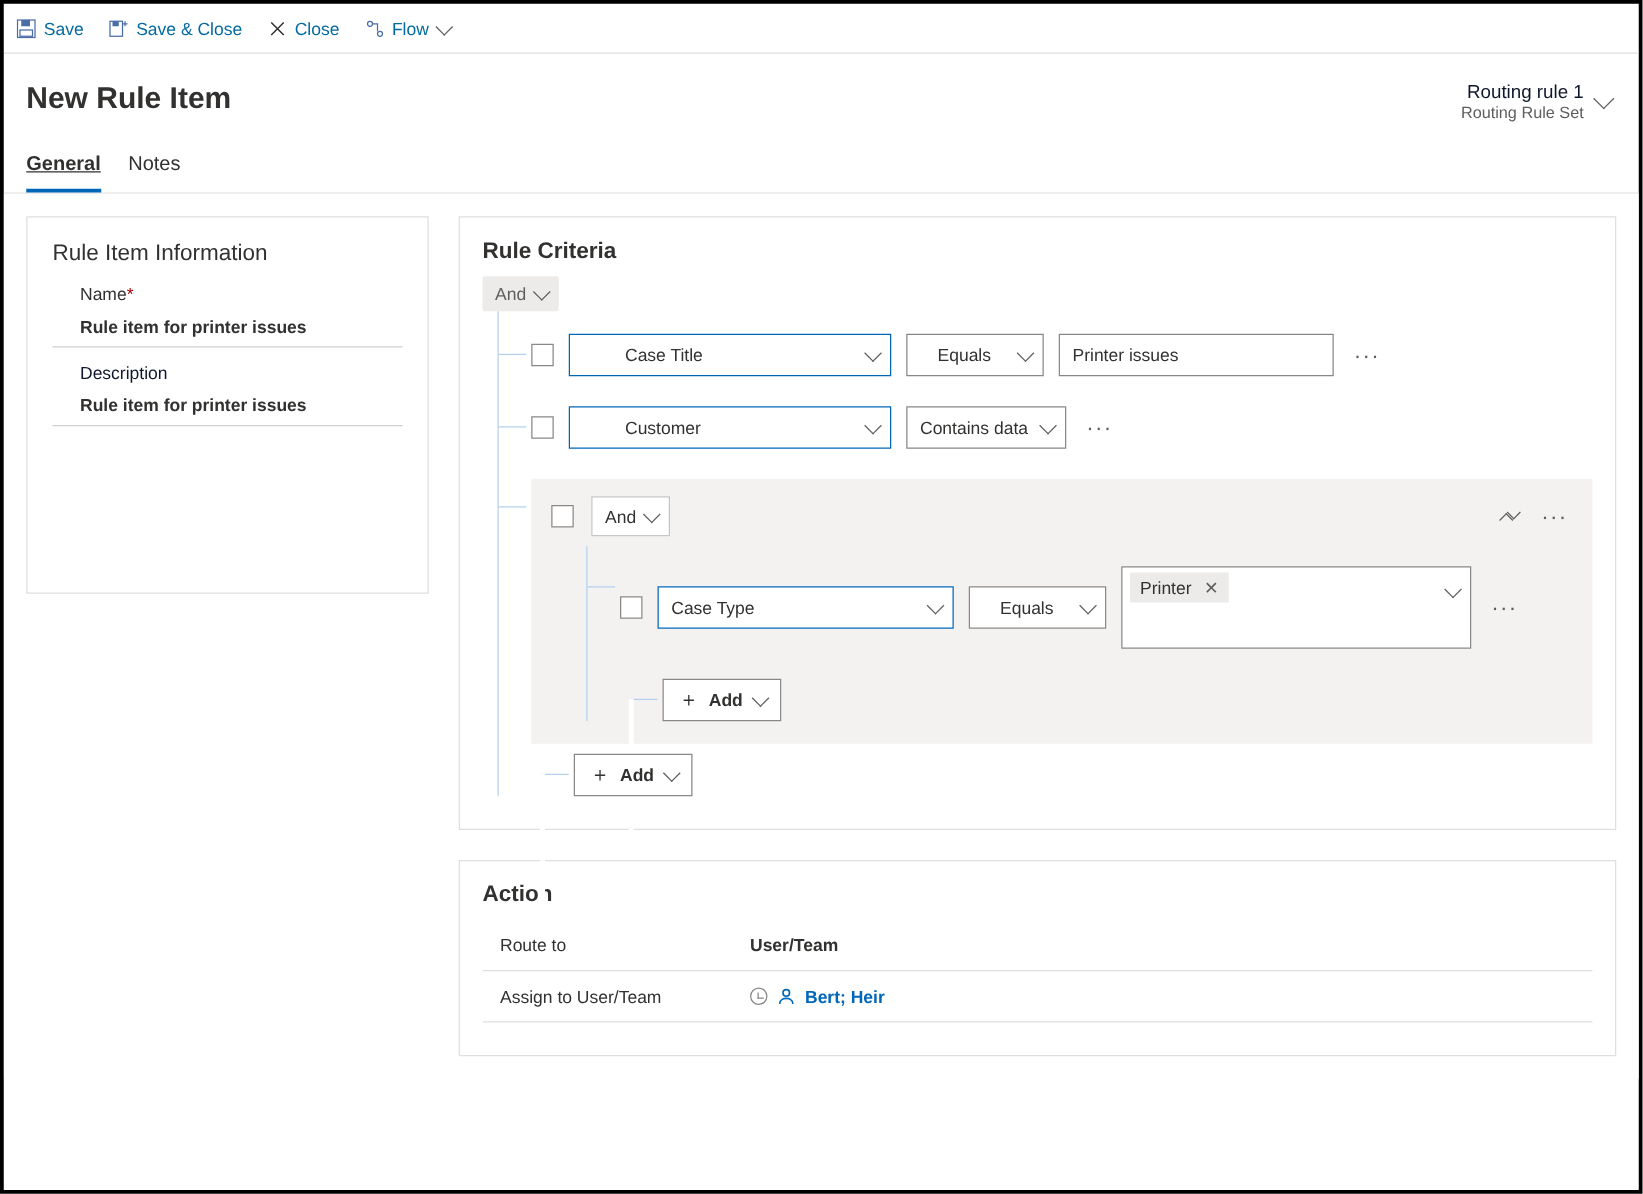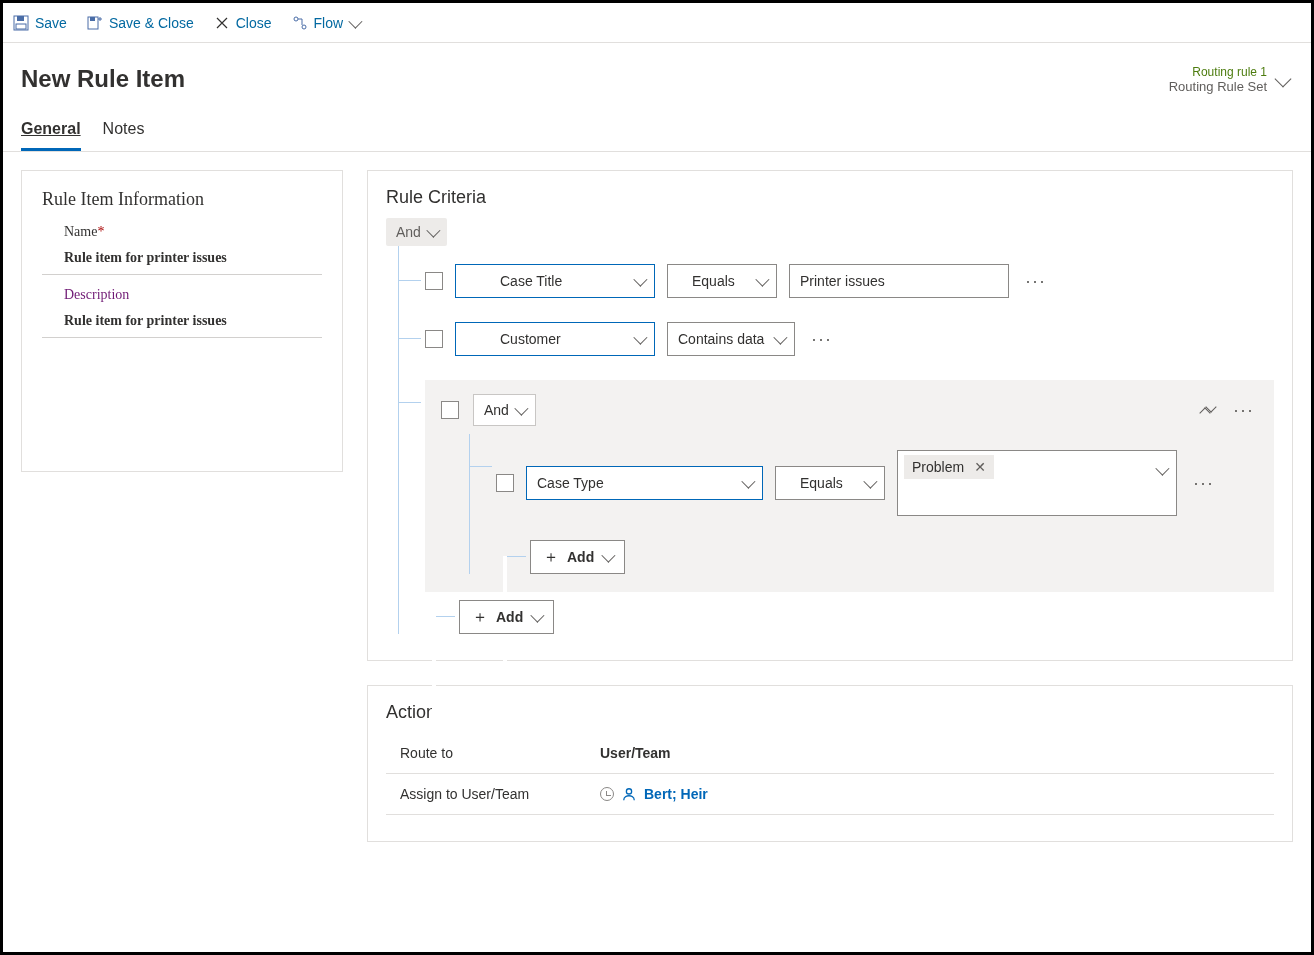--- a/index.html
+++ b/index.html
@@ -37,21 +37,21 @@
     border-bottom: 1px solid #605e5c;
   }
   
   .header {
     display: flex;
     justify-content: space-between;
     padding: 22px 18px 0 18px;
   }
   .header h1 { font-size: 24px; font-weight: 600; }
   .parent-ref { text-align: right; padding-right: 26px; position: relative; }
-  .parent-ref .link { color: #4d7c0f; font-size: 12px; cursor:pointer; }
+  .parent-ref .link { color: #0f172a; font-size: 15px; cursor:pointer; }
   .parent-ref .sub { color: #605e5c; font-size: 13px; }
   .parent-ref .expand-chev {
     position:absolute; right:4px; top:8px;
     width:12px;height:12px;
     border-right:1px solid #605e5c;border-bottom:1px solid #605e5c;
     transform:rotate(45deg);
   }
   
   .tabs {
     display: flex;
@@ -77,40 +77,39 @@
     background: #fff;
   }
   .panel {
     border: 1px solid #e1dfdd;
     background: #fff;
   }
   .left-panel {
     width: 322px;
     padding: 18px 20px;
     height: 302px;
-    font-family: Liberation Serif, serif;
   }
   .left-panel h2 { font-size: 18px; font-weight: 400; margin-bottom: 14px; }
   .field-label { font-size: 14px; color: #323130; margin-left: 22px; }
   .field-label .req { color: #a80000; }
   .field-value {
     font-weight: 600;
     padding: 10px 22px 8px 22px;
     border-bottom: 1px solid #d2d0ce;
     margin-bottom: 12px;
   }
-  .field-label.desc { color: #701a75; margin-top: 2px; margin-left: 22px;}
+  .field-label.desc { color: #0f172a; margin-top: 2px; margin-left: 22px;}
   .right-col {
     flex: 1;
     display: flex;
     flex-direction: column;
     gap: 24px;
   }
   .criteria-panel { padding: 16px 18px 26px 18px; }
-  .criteria-panel h2, .action-panel h2 { font-size: 18px; font-weight: 400; margin-bottom: 10px; }
+  .criteria-panel h2, .action-panel h2 { font-size: 18px; font-weight: 700; margin-bottom: 10px; }
   
   .cond-root { }
   .cond-and {
     display: inline-flex;
     align-items: center;
     gap: 6px;
     background: #edebe9;
     padding: 4px 10px;
     color: #605e5c;
     font-size: 14px;
@@ -154,21 +153,21 @@
     display: flex;
     justify-content: space-between;
     align-items: center;
     border: 1px solid #8a8886;
     background: #fff;
     padding: 6px 10px;
     height: 34px;
     cursor: pointer;
   }
   .dd.blue { border-color: #0067b8; }
-  .dd-field { width: 200px; padding-left: 44px; }
+  .dd-field { width: 258px; padding-left: 44px; }
   .dd-op { width: 110px; padding-left: 24px; }
   .dd-op-wide { width: 128px; }
   .dd-val { width: 220px; }
   .ellipsis {
     font-size: 18px;
     letter-spacing: 1px;
     color: #605e5c;
     cursor: pointer;
     padding: 0 4px;
   }
@@ -363,21 +362,21 @@
                 <div class="dd blue" style="width:237px">
                   <span>Case Type</span>
                   <span class="chev-down"></span>
                 </div>
                 <div class="dd dd-op">
                   <span>Equals</span>
                   <span class="chev-down"></span>
                 </div>
                 <div class="dd-multi">
                   <div class="tag">
-                    <span>Problem</span>
+                    <span>Printer</span>
                     <span class="tag-x">✕</span>
                   </div>
                   <span class="chev-down"></span>
                 </div>
                 <span class="ellipsis">···</span>
               </div>
               <div class="add-row end" style="margin-left:34px;">
                 <div class="add-btn">
                   <span class="plus">＋</span>
                   <span>Add</span>

